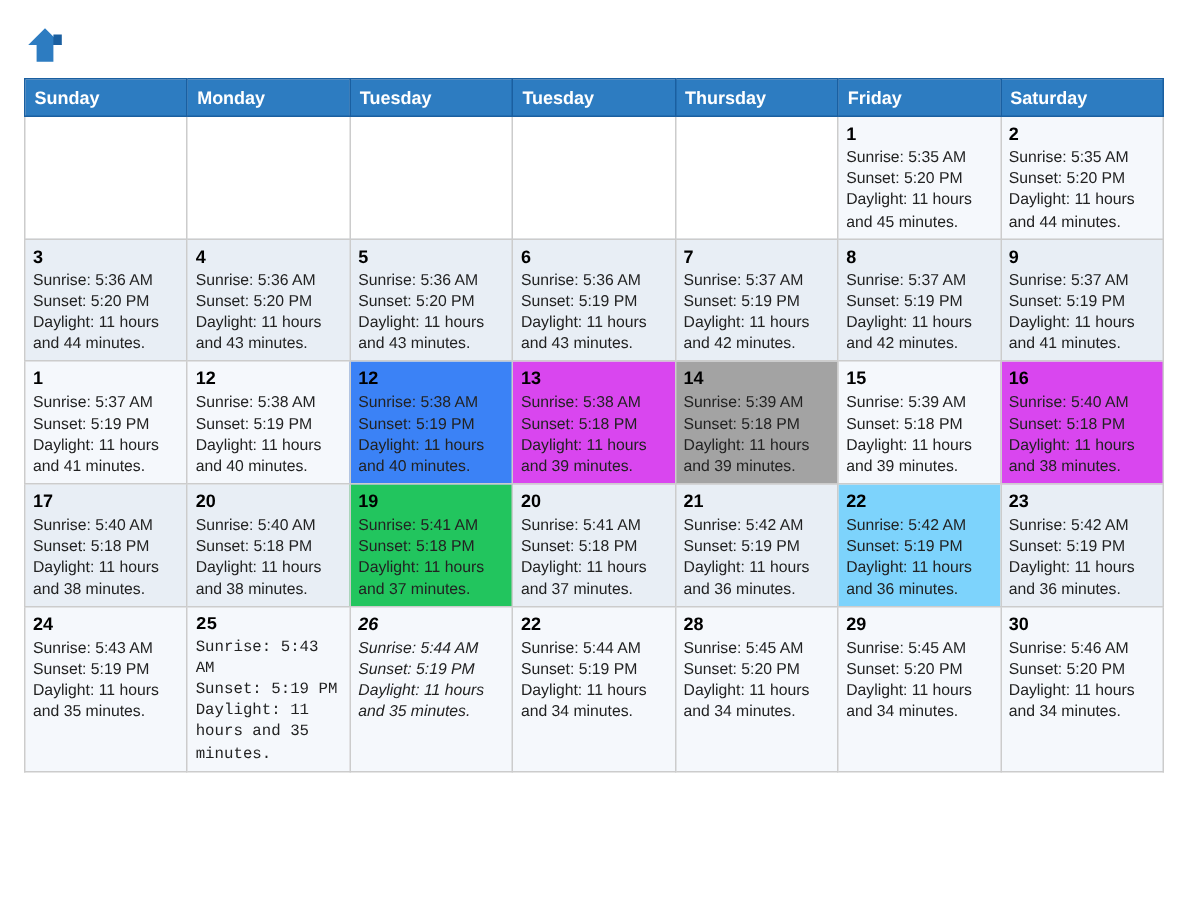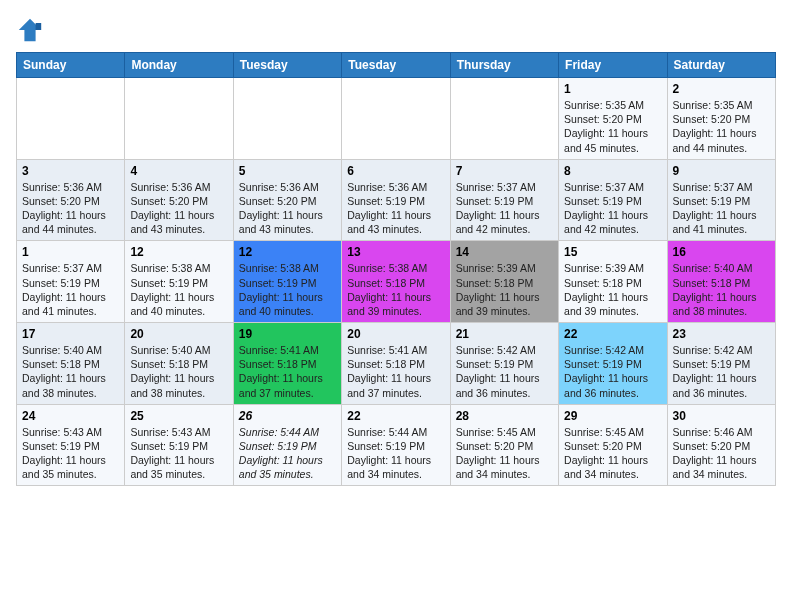--- a/index.html
+++ b/index.html
@@ -271,21 +271,21 @@
 Daylight: 11 hours and 36 minutes.</div>
         </td>
       </tr>
       <tr>
         <td style="background: rgb(245, 248, 252); margin-left: 28px;">
           <span class="day-number">24</span>
           <div class="day-info" style="white-space: pre-line;">Sunrise: 5:43 AM
 Sunset: 5:19 PM
 Daylight: 11 hours and 35 minutes.</div>
         </td>
-        <td style="background: rgb(245, 248, 252);">
+        <td style="background: rgb(245, 248, 252); font-family: Liberation Mono, monospace;">
           <span class="day-number">25</span>
           <div class="day-info" style="white-space: pre-line;">Sunrise: 5:43 AM
 Sunset: 5:19 PM
 Daylight: 11 hours and 35 minutes.</div>
         </td>
         <td style="background: rgb(245, 248, 252); font-style: italic;">
           <span class="day-number">26</span>
           <div class="day-info" style="white-space: pre-line;">Sunrise: 5:44 AM
 Sunset: 5:19 PM
 Daylight: 11 hours and 35 minutes.</div>

